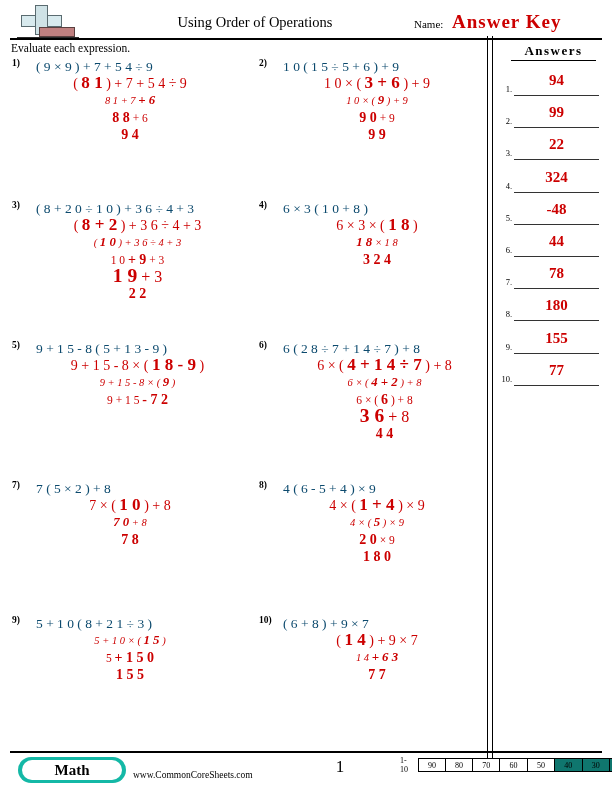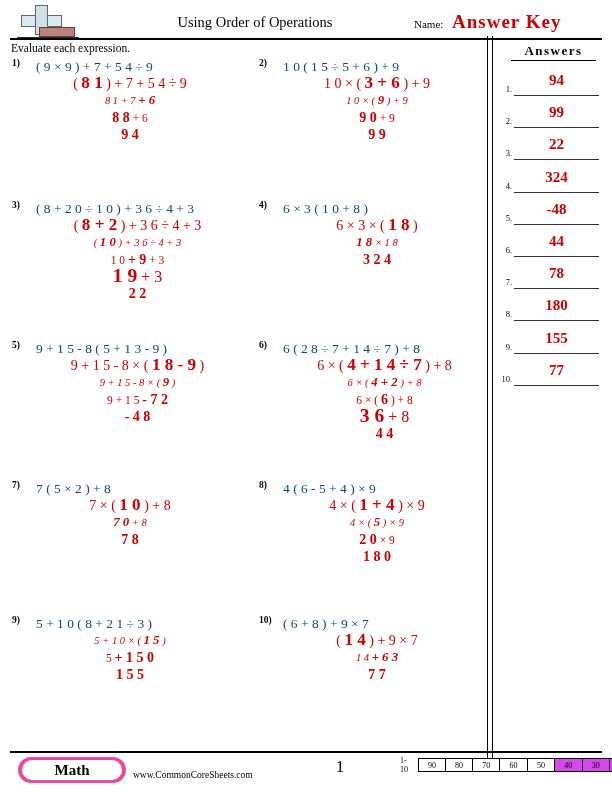--- a/index.html
+++ b/index.html
@@ -188,21 +188,21 @@
   #footer-rule {
     position: absolute;
     left: 10px; top: 751px;
     width: 592px; height: 0;
     border-top: 2px solid #000;
   }
   #math-badge {
     position: absolute;
     left: 18px; top: 757px;
     width: 108px; height: 26px;
-    background: #ec4899;
+    background: #14b8a6;
     border-radius: 13px;
     display: flex;
     align-items: center;
     justify-content: center;
   }
   #math-badge-inner {
     width: 100px; height: 20px;
     background: #fff;
     border-radius: 10px;
     display: flex;
@@ -240,21 +240,21 @@
     width: 28px;
     border: 0.9px solid #000;
     border-left: none;
     font-size: 8px;
     display: flex;
     align-items: center;
     justify-content: center;
     background: #ffffff;
   }
   .score-box.first { border-left: 0.9px solid #000; }
-  .score-box.hl { background: #d946ef; }
+  .score-box.hl { background: #0f766e; }
 </style>
 </head>
 <body>
 
 <div id="header">
 
   <div id="logo">
     <div class="plus-h"></div>
     <div class="plus-v"></div>
     <div class="bar"></div>
@@ -374,21 +374,20 @@
       </div>
     </div>
     <div class="prow" style="top: 282px;">
       <div class="prob left">
         <div class="pnum">5)</div>
         <div class="pbody wide">
           <div class="line0">9 + 1 5 - 8 ( 5 + 1 3 - 9 )</div>
           <div class="step s1">9 + 1 5 - 8 × ( <b>1 8 - 9</b> )</div>
           <div class="step s2">9 + 1 5 - 8 × ( <b>9</b> )</div>
           <div class="step s3">9 + 1 5 <b>- 7 2</b></div>
-          <div class="step final">- 4 8</div>
         </div>
       </div>
       <div class="prob right">
         <div class="pnum">6)</div>
         <div class="pbody wide">
           <div class="line0">6 ( 2 8 ÷ 7 + 1 4 ÷ 7 ) + 8</div>
           <div class="step s1">6 × ( <b>4 + 1 4 ÷ 7</b> ) + 8</div>
           <div class="step s2">6 × ( <b>4 + 2</b> ) + 8</div>
           <div class="step s3">6 × ( <b>6</b> ) + 8</div>
           <div class="step s4"><b>3 6</b> + 8</div>

